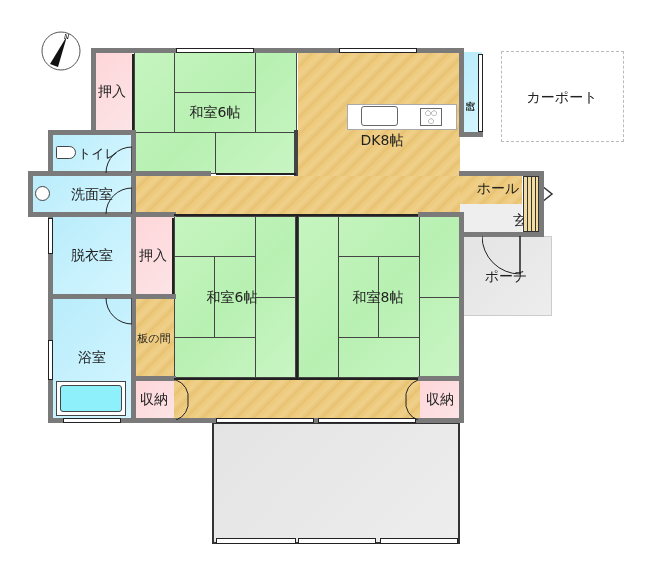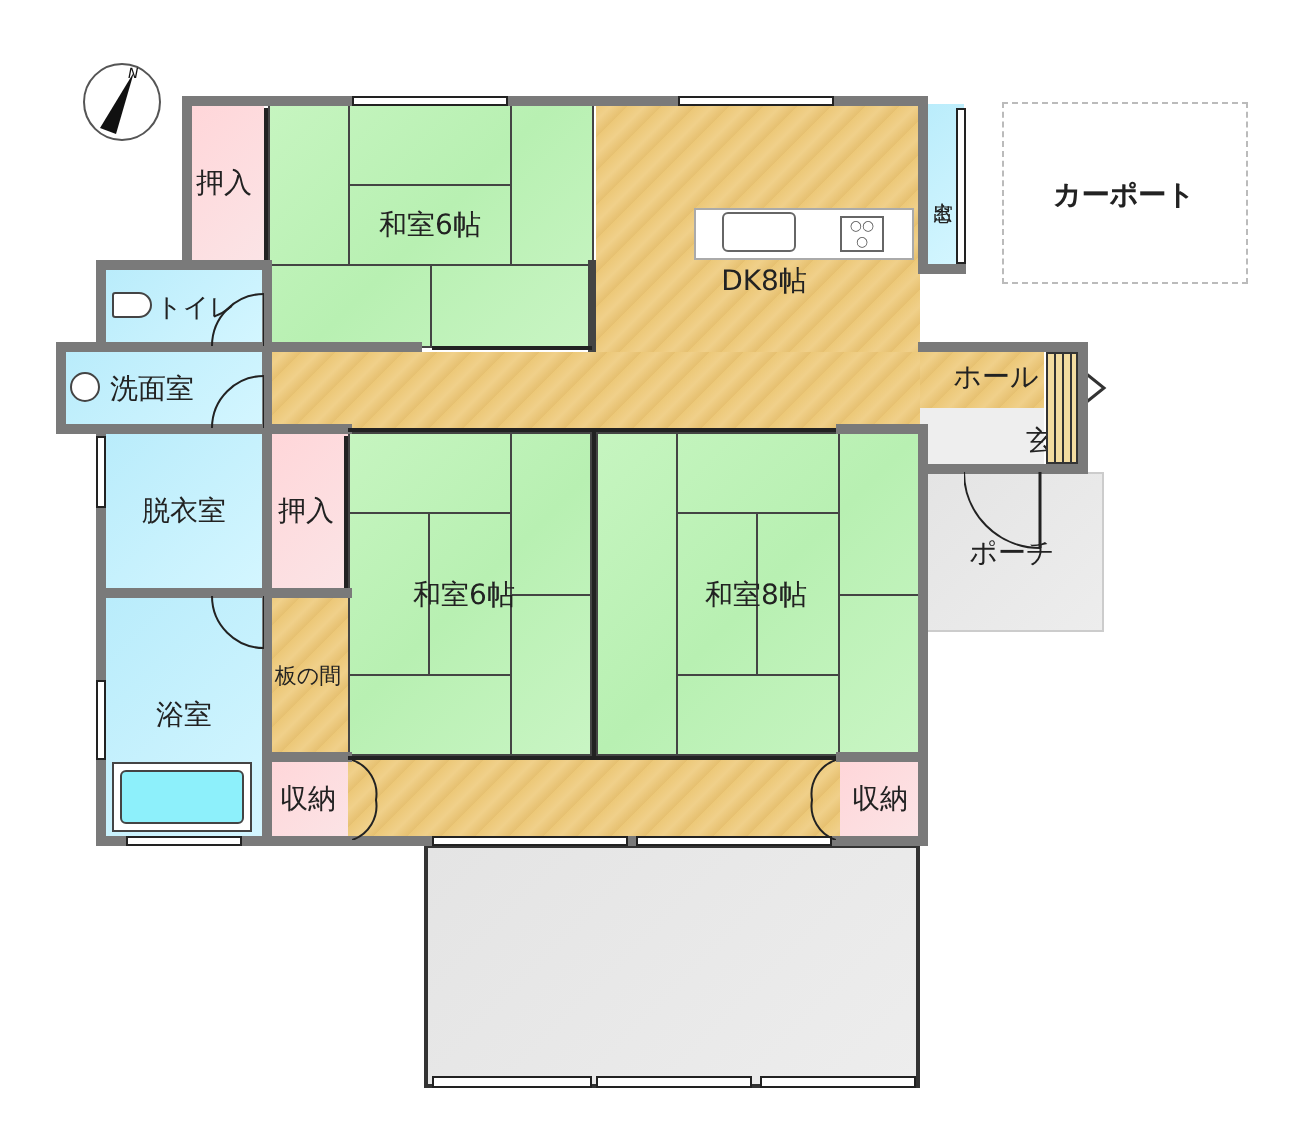--- a/index.html
+++ b/index.html
@@ -27,21 +27,21 @@
 
   <div style="position:absolute;left:40px;top:30px;width:42px;height:42px;">
     <svg width="42" height="42">
       <circle cx="21" cy="21" r="19" fill="#fff" stroke="#555" stroke-width="1"></circle>
       <polygon points="27,6 10,34 18,37" fill="#111"></polygon>
       <text x="24" y="9" font-size="7" font-style="italic" fill="#111" font-family="DejaVu Sans, sans-serif">N</text>
     </svg>
   </div>
 
   <div class="dash-box" style="left:501px;top:51px;width:123px;height:91px;"></div>
-  <span class="label" style="left:562px;top:98px;font-weight:bold;">カーポート</span>
+  <span class="label" style="left:562px;top:98px;">カーポート</span>
 
   <div class="room grey" style="left:212px;top:422px;width:248px;height:122px;border:2px solid #333;"></div>
   <div class="win" style="left:216px;top:538px;width:80px;height:6px;"></div>
   <div class="win" style="left:298px;top:538px;width:78px;height:6px;"></div>
   <div class="win" style="left:380px;top:538px;width:78px;height:6px;"></div>
 
   <div class="room grey" style="left:462px;top:236px;width:90px;height:80px;border:1px solid #ccc;"></div>
   <span class="label" style="left:506px;top:277px;">ポーチ</span>
 
   <div class="room pink" style="left:95px;top:52px;width:37px;height:80px;"></div>
@@ -65,21 +65,21 @@
   <div class="room blue" style="left:460px;top:52px;width:22px;height:80px;"></div>
   <span class="label vert" style="left:470px;top:93px;">出窓</span>
   <div class="win" style="left:478px;top:54px;width:5px;height:78px;"></div>
 
   <div class="room blue" style="left:52px;top:135px;width:80px;height:38px;"></div>
   <div style="position:absolute;left:56px;top:146px;width:20px;height:13px;border:1px solid #444;border-radius:2px 8px 8px 2px;box-sizing:border-box;background:#fff;"></div>
   <span class="label" style="left:98px;top:154px;font-size:13px;">トイレ</span>
 
   <div class="room blue" style="left:32px;top:175px;width:100px;height:40px;"></div>
   <div style="position:absolute;left:35px;top:186px;width:13px;height:13px;border:1px solid #444;border-radius:50%;background:#fff;"></div>
-  <span class="label" style="left:76px;top:195px;font-family:Liberation Mono, monospace;">洗面室</span>
+  <span class="label" style="left:92px;top:195px;font-family:Liberation Mono, monospace;">洗面室</span>
 
   <div class="room wood" style="left:134px;top:176px;width:326px;height:38px;"></div>
 
   <div class="room wood" style="left:460px;top:176px;width:62px;height:28px;"></div>
   <div class="room" style="left:460px;top:204px;width:62px;height:30px;background:#eeeeee;"></div>
   <span class="label" style="left:498px;top:189px;">ホール</span>
   <span class="label" style="left:484px;top:221px;margin-left:43px;">玄関</span>
   <div style="position:absolute;left:523px;top:176px;width:16px;height:56px;background:repeating-linear-gradient(90deg,#f3dca0 0,#f3dca0 3px,#333 3px,#333 4px);border:1px solid #333;box-sizing:border-box;"></div>
   <svg style="position:absolute;left:540px;top:184px;" width="14" height="20">
       <polyline points="2,2 12,10 2,18" fill="none" stroke="#333" stroke-width="1.5"></polyline>

